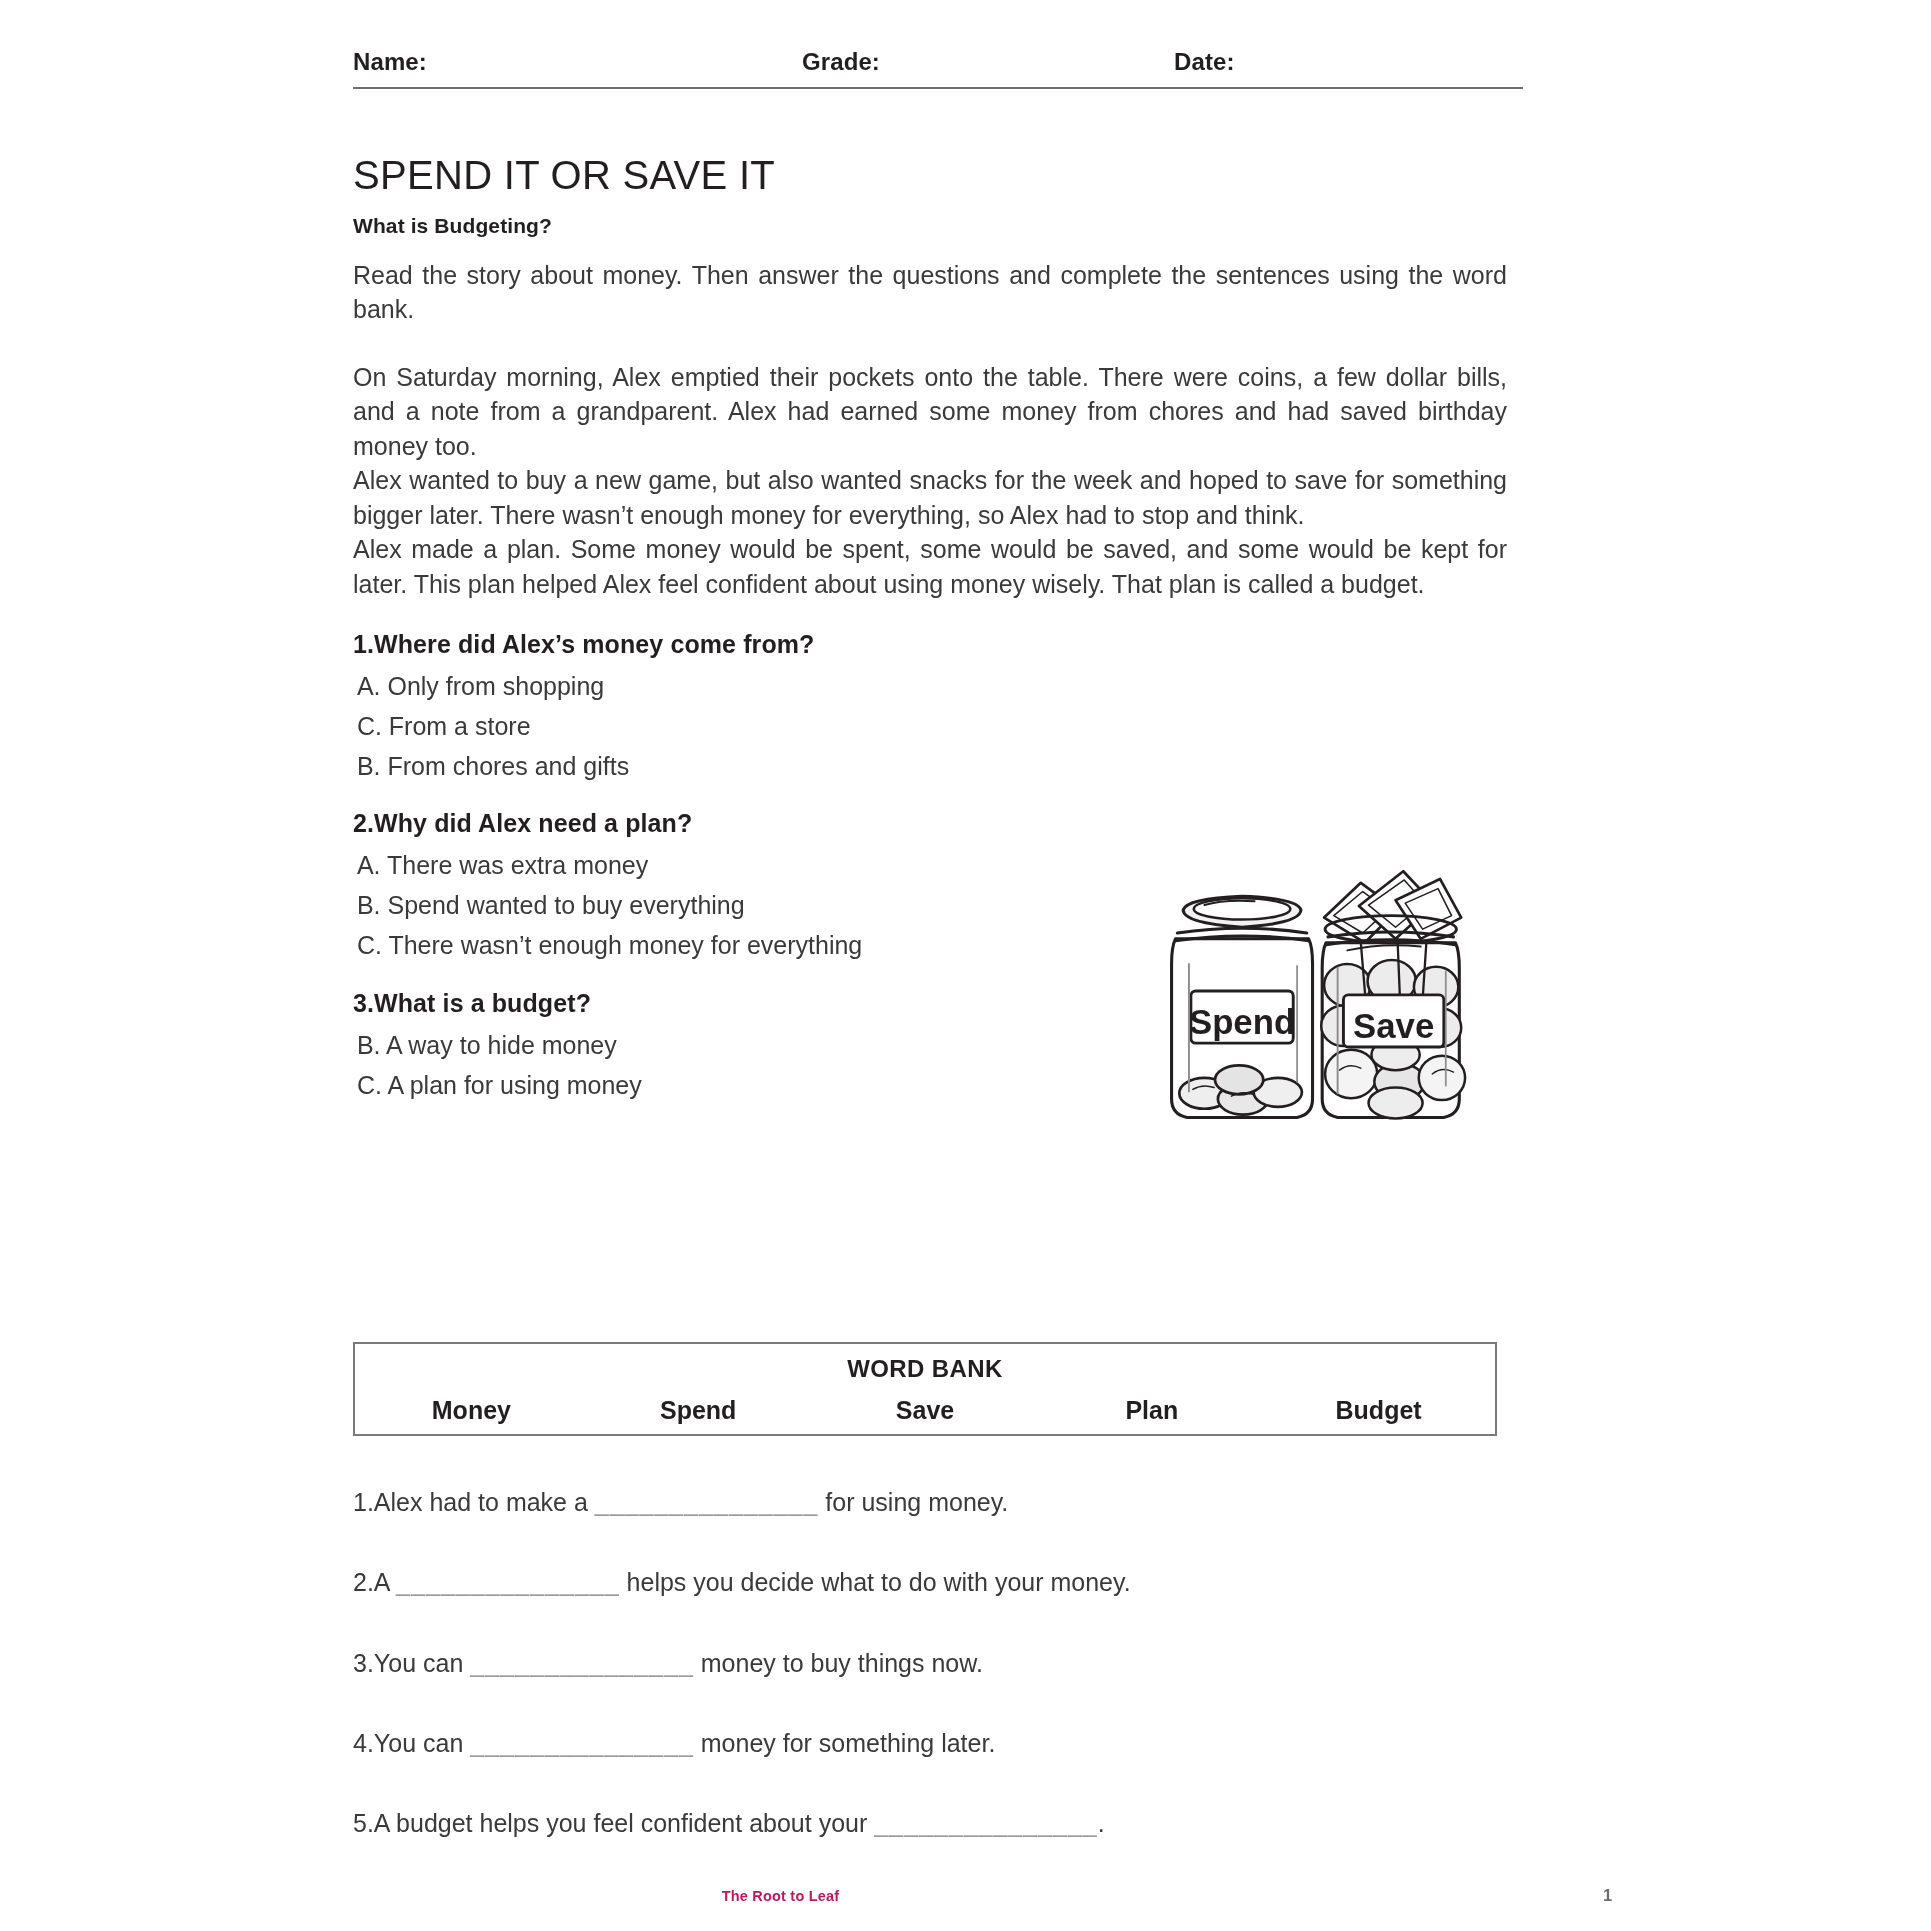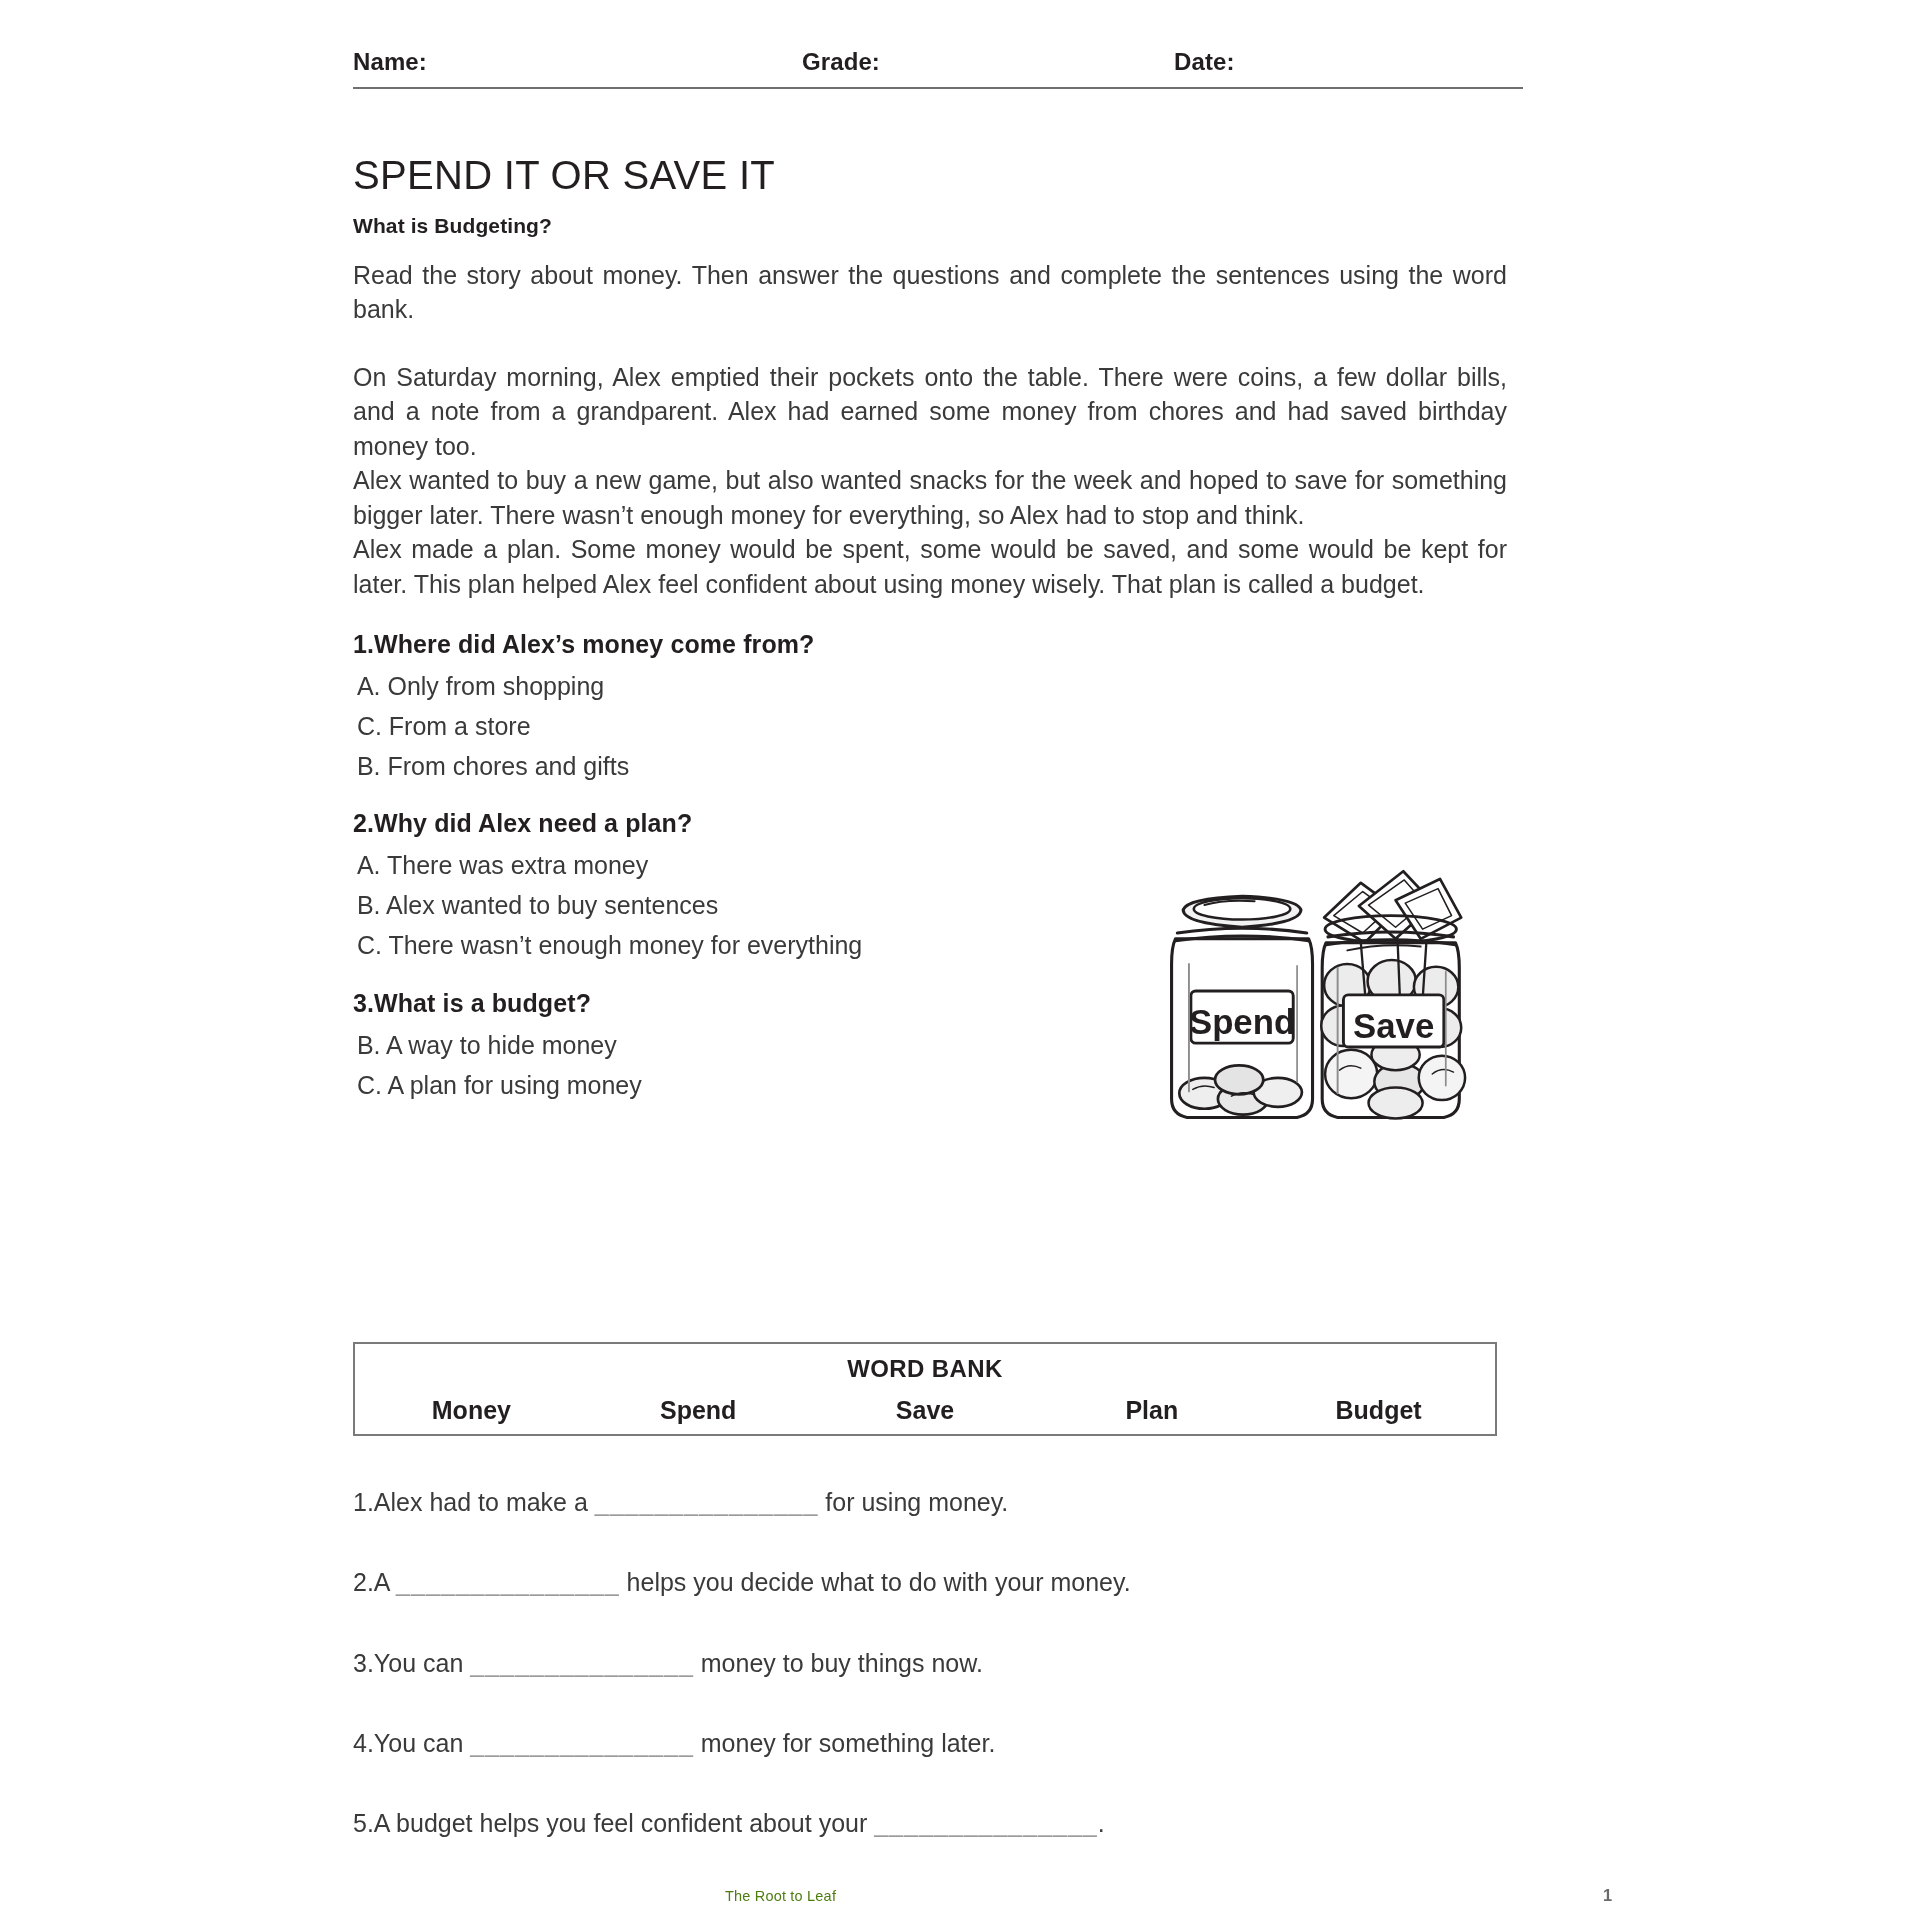--- a/index.html
+++ b/index.html
@@ -187,22 +187,22 @@
   }
 
   
   .footer-brand {
     position: absolute;
     left: 0;
     top: 1888px;
     width: 1561px;
     text-align: center;
     font-size: 14.5px;
-    font-weight: 400;
-    color: #4d7c0f;
+    font-weight: 700;
+    color: #be185d;
     letter-spacing: 0.2px;
   }
   .footer-page {
     position: absolute;
     left: 1603px;
     top: 1886px;
     font-size: 16.4px;
     font-weight: 700;
     color: #6a6a6a;
   }
@@ -240,21 +240,21 @@
       <div class="qblock">
         <div class="qtext">1.Where did Alex’s money come from?</div>
         <div class="opt">A. Only from shopping</div>
         <div class="opt">C. From a store</div>
         <div class="opt">B. From chores and gifts</div>
       </div>
 
       <div class="qblock">
         <div class="qtext">2.Why did Alex need a plan?</div>
         <div class="opt">A. There was extra money</div>
-        <div class="opt">B. Alex wanted to buy sentences</div>
+        <div class="opt">B. Spend wanted to buy everything</div>
         <div class="opt">C. There wasn’t enough money for everything</div>
       </div>
 
       <div class="qblock">
         <div class="qtext">3.What is a budget?</div>
         <div class="opt">B. A way to hide money</div>
         <div class="opt">C. A plan for using money</div>
       </div>
 
     </div>

